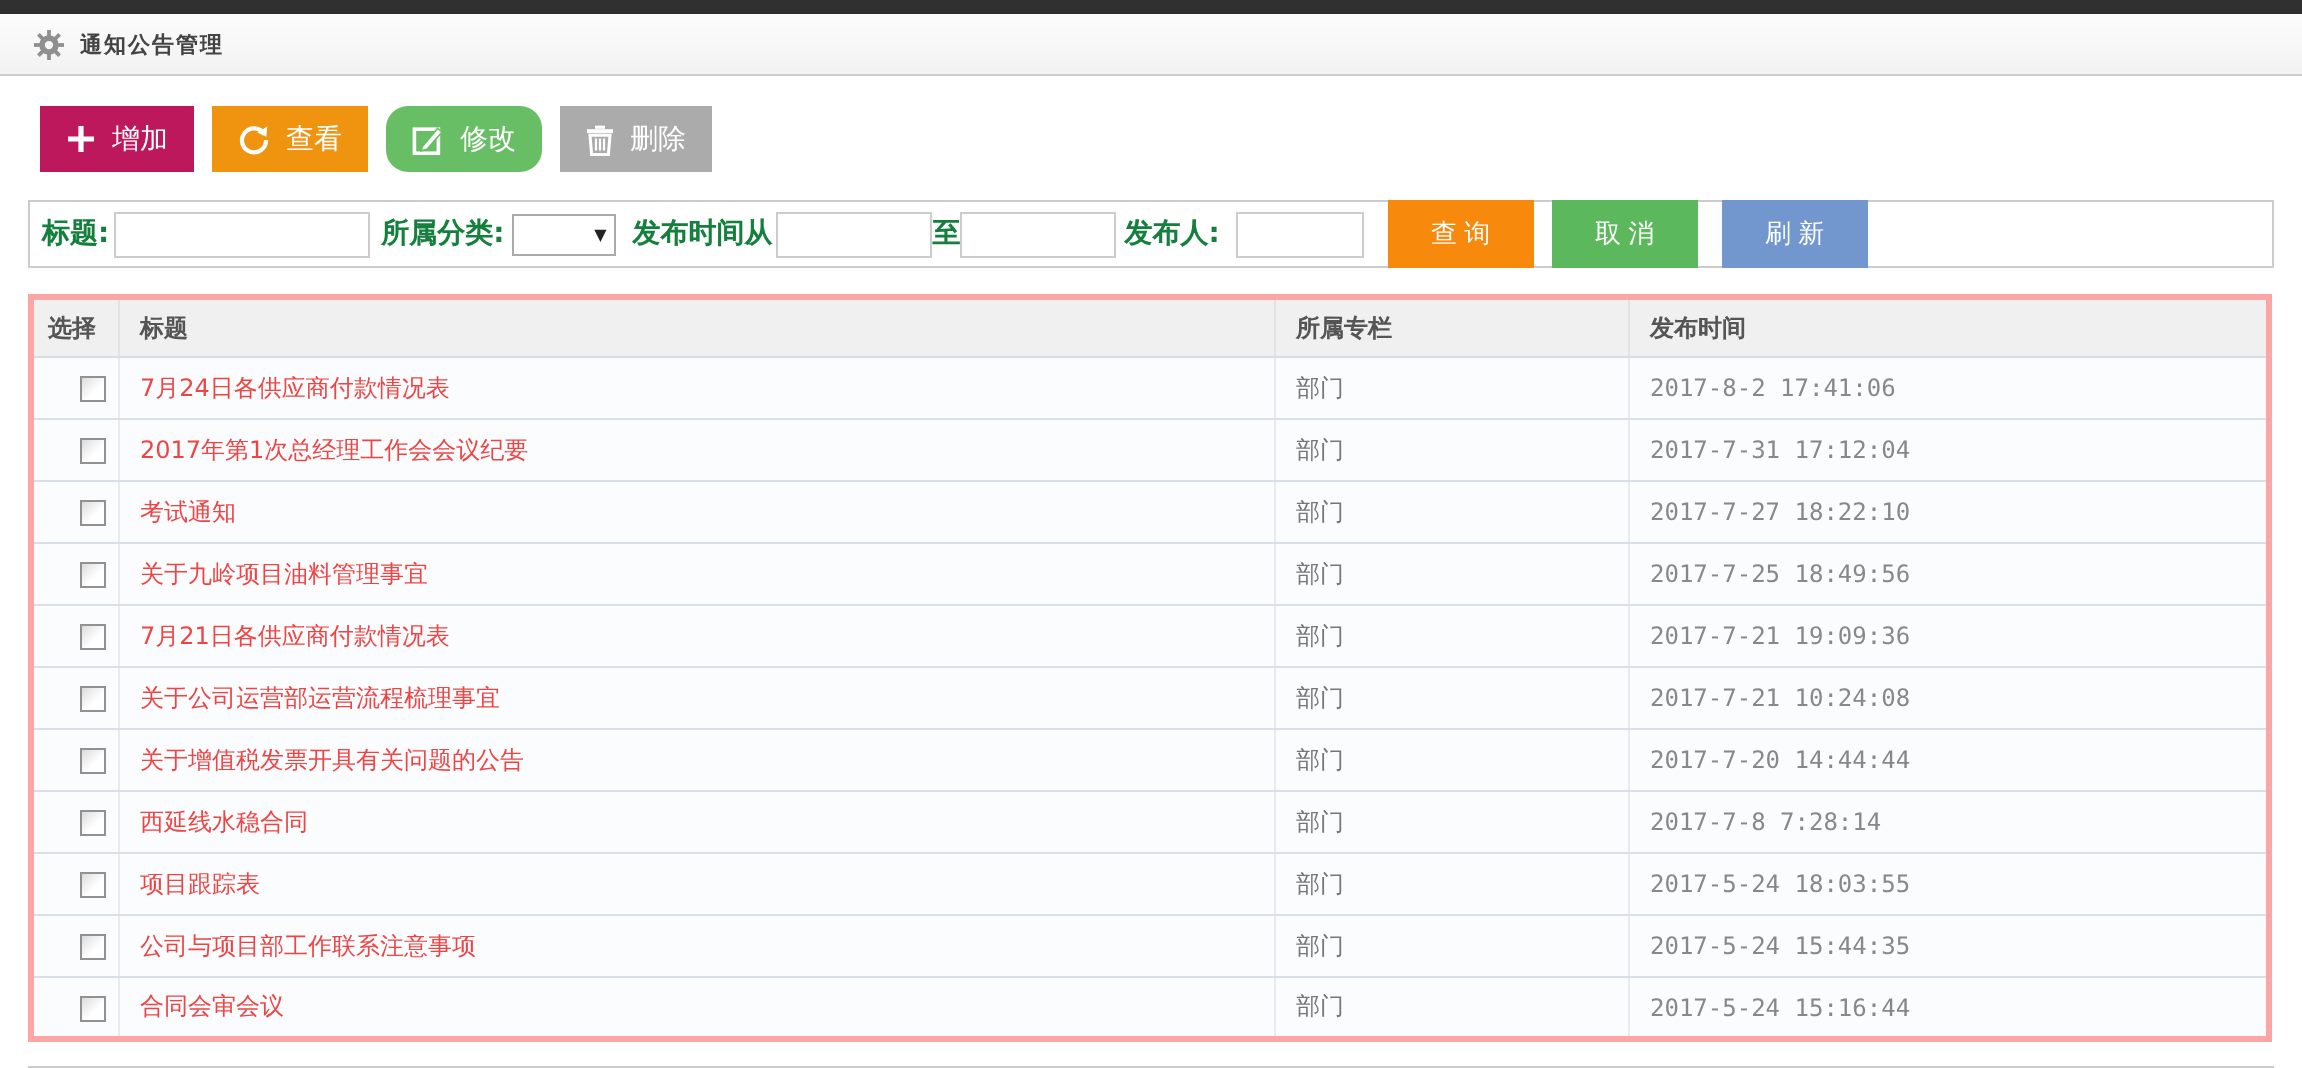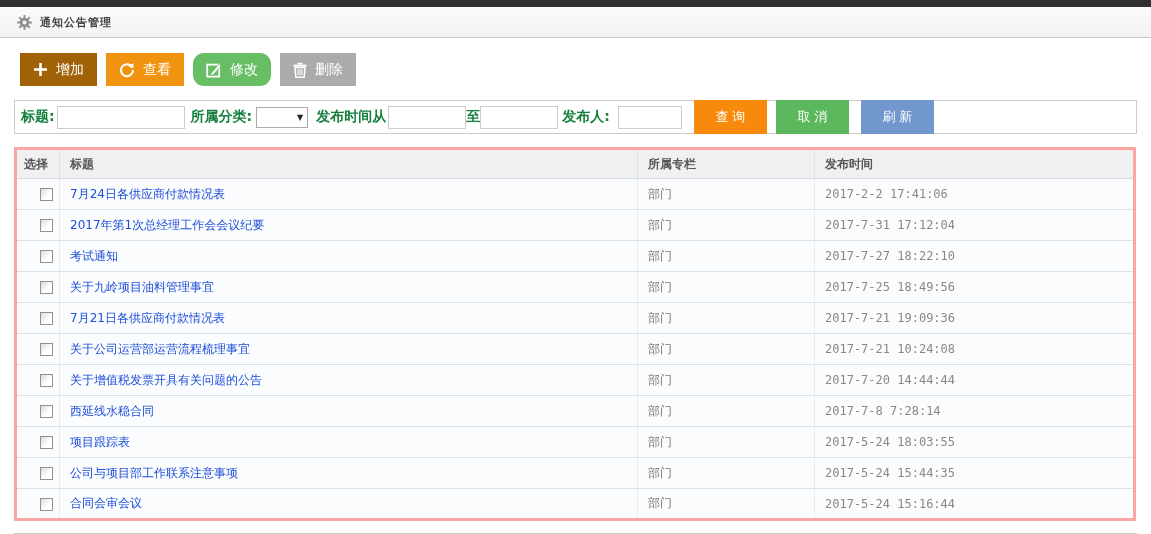--- a/index.html
+++ b/index.html
@@ -24,21 +24,21 @@
 
   
   .toolbar { margin: 15px 0 0 6px; display: flex; gap: 9px; }
   .tbtn {
     height: 33px; min-width: 76px;
     display: inline-flex; align-items: center; justify-content: center;
     gap: 8px; padding: 0 13px;
     color: #fff; font-size: 14px; border: none; cursor: pointer;
   }
   .tbtn svg { display: block; }
-  .tbtn-add    { background: #a16207; }
+  .tbtn-add    { background: #be185d; }
   .tbtn-view   { background: #f0940f; }
   .tbtn-edit   { background: #68be64; border-radius: 11px; }
   .tbtn-delete { background: #ababab; }
 
   
   .filter-box {
     margin-top: 14px;
     border: 1px solid #cccccc;
     height: 34px;
     display: flex; align-items: center;
@@ -96,21 +96,21 @@
   .col-check  { width: 44px; }
   .col-title  { width: 578px; }
   .col-column { width: 177px; }
   td.cell-check { text-align: right; padding: 0 6px 0 0; }
   .cbx {
     display: inline-block; width: 13px; height: 13px;
     border: 1px solid #919191;
     background: linear-gradient(135deg, #dcdcdc, #ffffff 60%);
     vertical-align: middle; cursor: pointer;
   }
-  a.row-link { color: #1d4ed8; text-decoration: none; cursor: pointer; margin-top: 47px; }
+  a.row-link { color: #ef4444; text-decoration: none; cursor: pointer; margin-top: 47px; }
   .cell-col-text { color: #777; }
   .cell-time { color: #888; font-family: "DejaVu Sans Mono", "Liberation Mono", monospace; font-size: 12px; }
 
   
   .footer-box {
     margin-top: 12px;
     border: 1px solid #cccccc;
     background: #fafafa;
     height: 24px;
   }
@@ -199,21 +199,21 @@
         <th>标题</th>
         <th>所属专栏</th>
         <th>发布时间</th>
       </tr>
     </thead>
     <tbody id="grid-body">
         <tr>
           <td class="cell-check"><span class="cbx"></span></td>
           <td><a class="row-link">7月24日各供应商付款情况表</a></td>
           <td class="cell-col-text">部门</td>
-          <td class="cell-time">2017-2-2 17:41:06</td>
+          <td class="cell-time">2017-8-2 17:41:06</td>
         </tr>
         <tr>
           <td class="cell-check"><span class="cbx"></span></td>
           <td><a class="row-link">2017年第1次总经理工作会会议纪要</a></td>
           <td class="cell-col-text">部门</td>
           <td class="cell-time">2017-7-31 17:12:04</td>
         </tr>
         <tr>
           <td class="cell-check"><span class="cbx"></span></td>
           <td><a class="row-link">考试通知</a></td>

